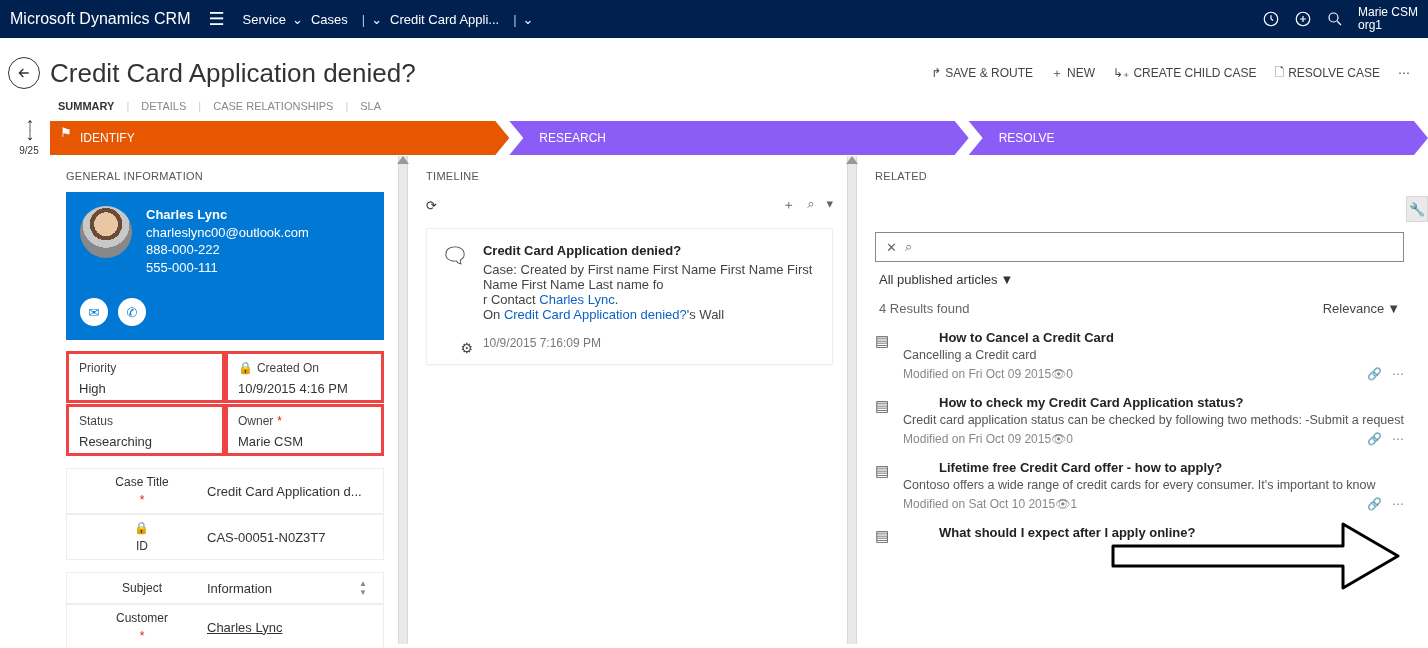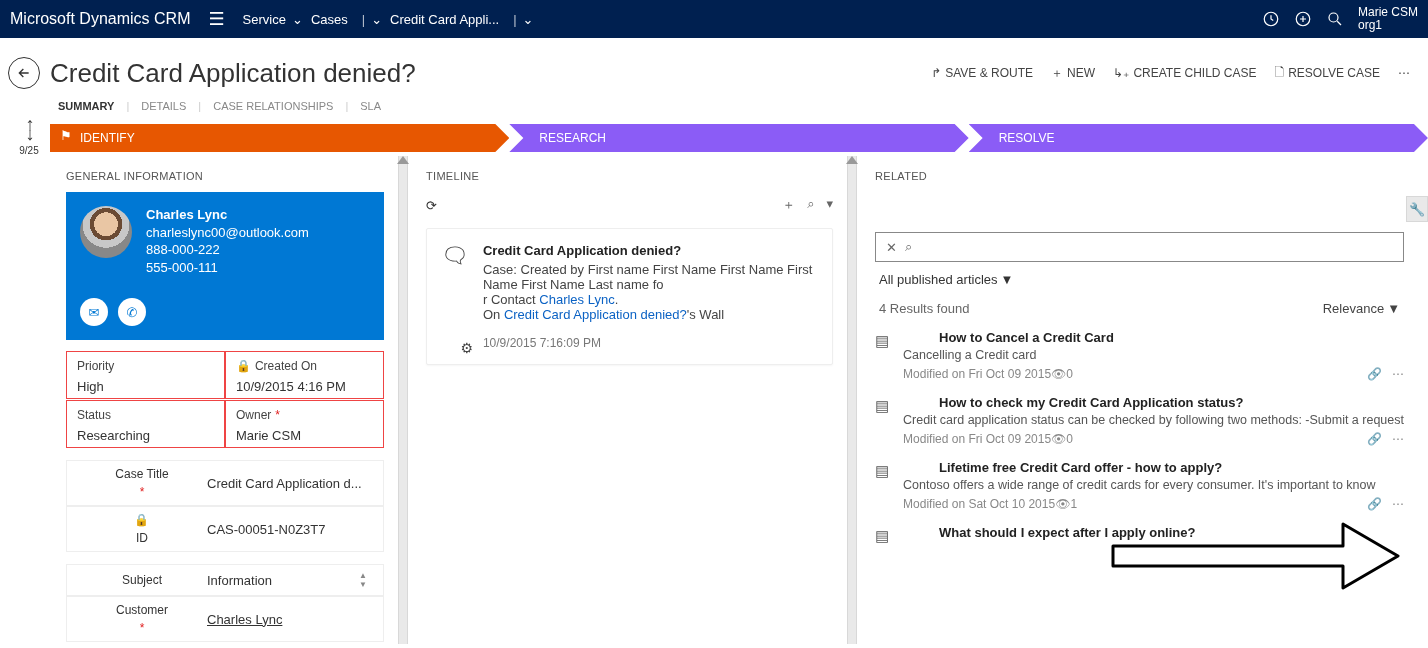--- a/index.html
+++ b/index.html
@@ -34,21 +34,21 @@
   .subtabs { display:flex; gap: 12px; font-size: 11px; color:#888; padding: 4px 0 8px 58px; }
   .subtabs span { cursor: pointer; }
   .subtabs span.active { color:#333; font-weight: 600; }
   .subtabs .sep { color:#ccc; }
 
   
   .procrow { display:flex; align-items:center; height: 36px; }
   .proc-naverts { width: 14px; padding-left: 10px; font-size: 18px; line-height:.55; display:flex; flex-direction:column; align-items:center; gap:0; }
   .proc-count { font-size: 10px; padding-left:8px; width: 40px; text-align:center; margin-top:6px;}
   .proc-left { width: 50px; display:flex; flex-direction:column; align-items:center; }
-  .process { position: relative; flex:1; height:28px; display:flex; }
+  .process { position: relative; flex:1; height:34px; display:flex; }
   .stage {
     position: relative; flex:1; background:#8b5cf6; color:#fff; font-size:12px; display:flex; align-items:center; padding-left:30px;
     clip-path: polygon(0 0, calc(100% - 14px) 0, 100% 50%, calc(100% - 14px) 100%, 0 100%, 14px 50%);
   }
   .stage:first-child { clip-path: polygon(0 0, calc(100% - 14px) 0, 100% 50%, calc(100% - 14px) 100%, 0 100%); }
   .stage.active { background:#e75701; }
   .stage.active::before{
     content:"⚑"; position:absolute; left:10px; top:4px; font-size:13px;
   }
 
@@ -78,21 +78,21 @@
   }
   .card .info{ font-size:13px; line-height:1.35;}
   .card .name{ font-weight:600;}
   .cardbtns{ background:#0078d4; padding:8px 14px 14px 14px; display:flex; gap:10px;}
   .roundbtn{
     width:28px;height:28px;border-radius:50%;background:#fff;color:#0078d4;display:flex;align-items:center;justify-content:center;cursor:pointer;font-size:13px;
   }
 
   
   .drow{ display:flex; border-top:1px solid #fff; }
-  .dcell{ flex:1; border:1px solid #ef4444; padding:7px 10px 4px; background:#fff;}
+  .dcell{ flex:1; border:3px solid #ef4444; padding:7px 10px 4px; background:#fff;}
   .dcell .lbl{ font-size:12px; color:#444; display:flex;align-items:center; gap:4px;}
   .dcell .val{ font-size:13px; margin-top:6px;}
   .lock{ font-size:12px;}
   .req{ color:#e02020;}
   .drowspacer{ height:12px; background:transparent;}
   .frow{ display:flex; border:1px solid #eee; align-items:center; padding:6px 10px;}
   .frow .lbl{ width:130px; font-size:12px; display:flex;align-items:center;gap:4px;flex-direction:column;}
   .frow .val{ flex:1; font-size:13px;}
   .updown{ width:14px; display:flex; flex-direction:column; font-size:8px; color:#888;}
 

